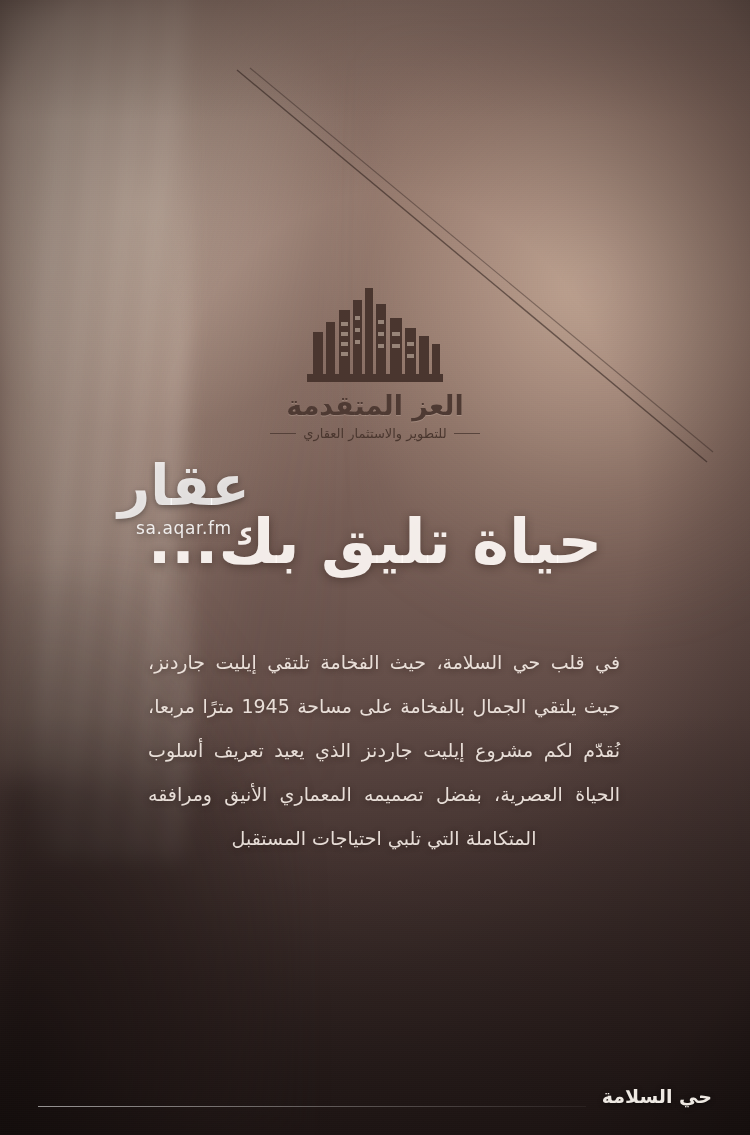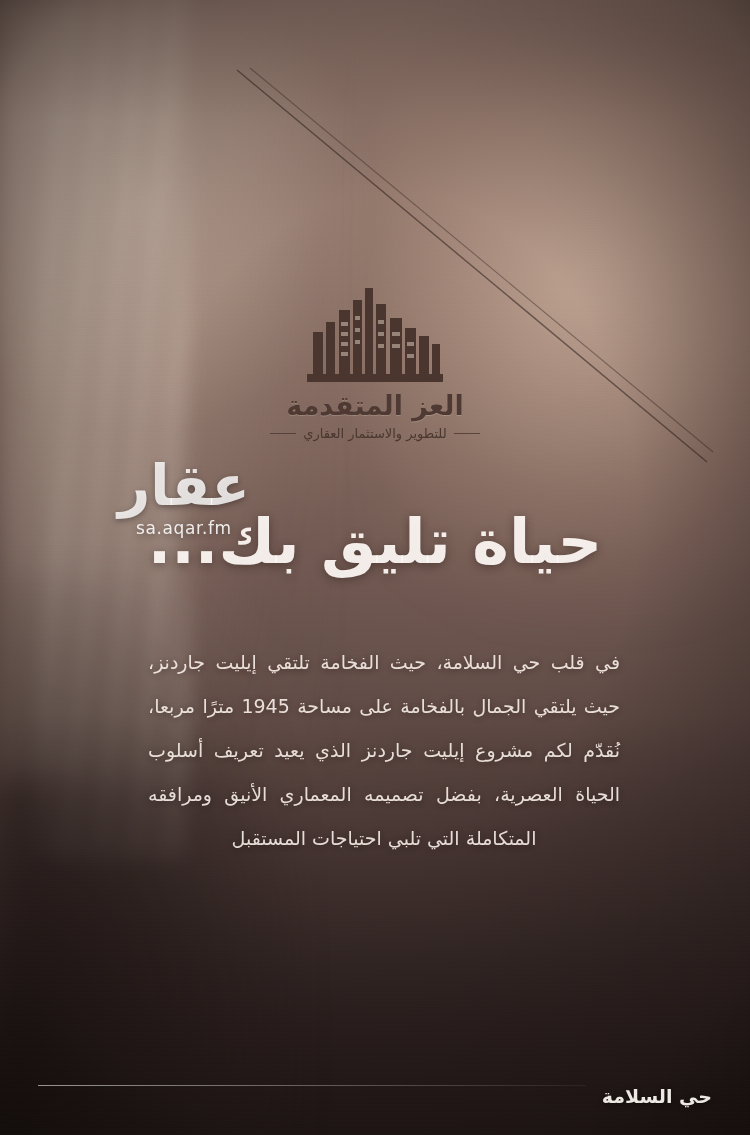--- a/index.html
+++ b/index.html
@@ -196,21 +196,21 @@
     color: rgba(248,240,233,0.90);
     text-shadow: 0 1px 6px rgba(35,22,18,0.45);
   }
 
   
   .footer {
     position: absolute;
     left: 0; bottom: 28px;
     width: 750px;
     display: flex;
-    align-items: flex-start;
+    align-items: flex-end;
     direction: rtl;
     padding: 0 38px;
     box-sizing: border-box;
     gap: 16px;
   }
   .footer-label {
     font-size: 19px;
     font-weight: bold;
     color: rgba(250,244,238,0.95);
     white-space: nowrap;

